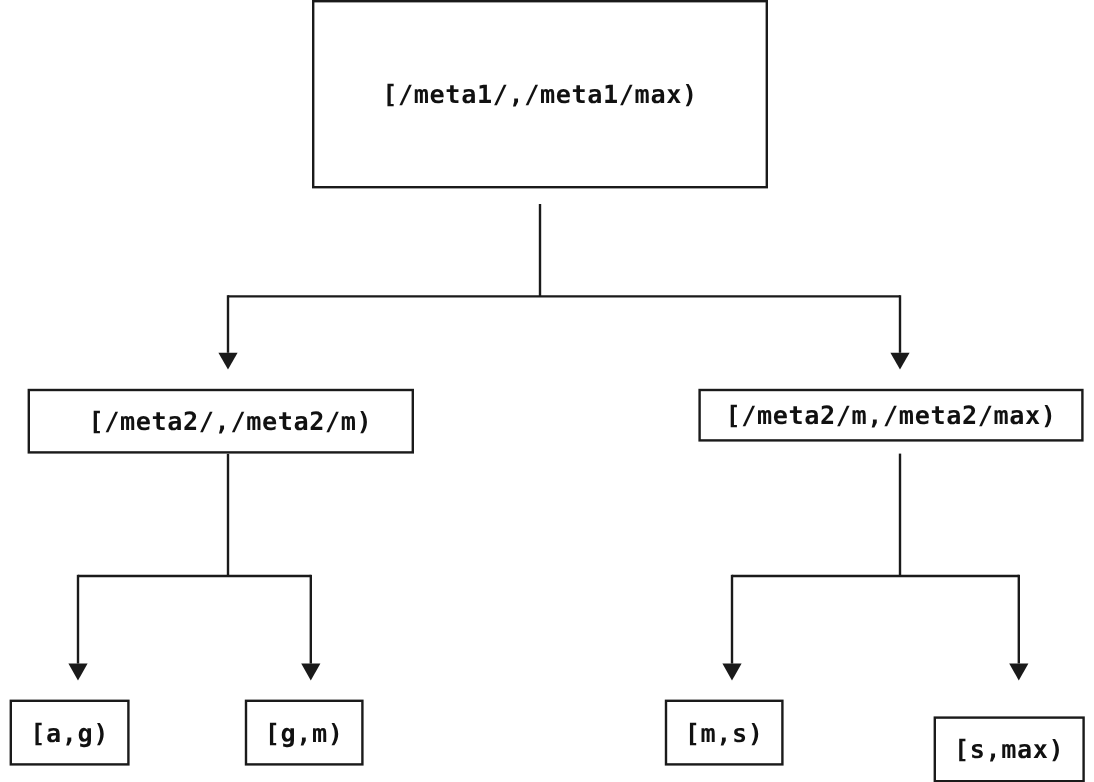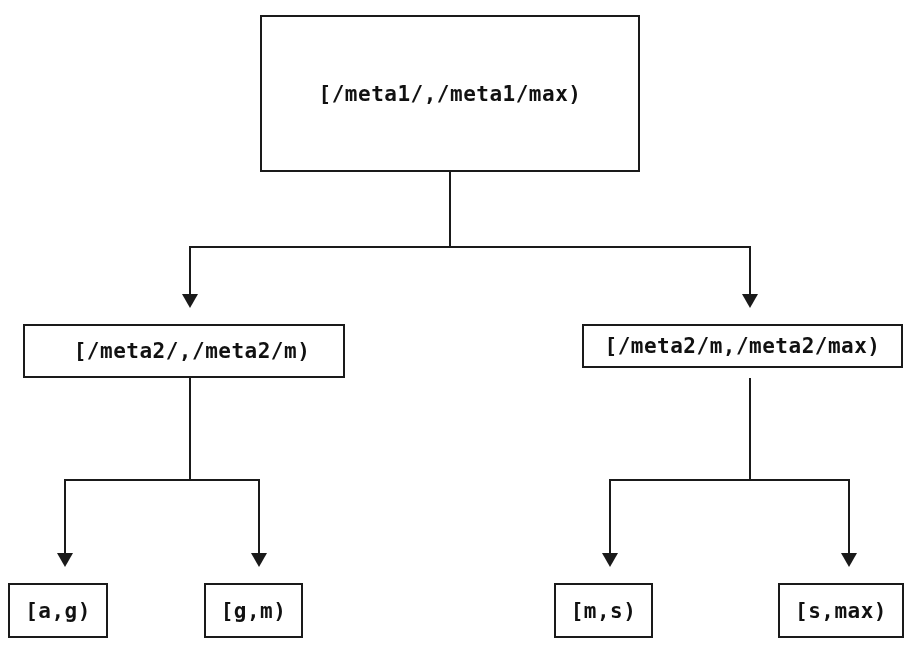--- a/index.html
+++ b/index.html
@@ -41,27 +41,27 @@
     justify-content: center;
     box-sizing: border-box;
   }
   .node .label {
     font-size: 21px;
     font-weight: 700;
     color: #111111;
     white-space: pre;
     letter-spacing: 0.5px;
   }
-  .node-root       { left: 260px; top: 15px;  width: 380px; height: 157px; }
+  .node-root       { left: 260px; top: 0;  width: 380px; height: 157px; }
   .node-meta2-low  { left: 23px;  top: 324px; width: 322px; height: 54px; padding-left: 16px; }
   .node-meta2-high { left: 582px; top: 324px; width: 321px; height: 44px; }
   .node-leaf-ag    { left: 8px;   top: 583px; width: 100px; height: 55px; }
   .node-leaf-gm    { left: 204px; top: 583px; width: 99px;  height: 55px; }
   .node-leaf-ms    { left: 554px; top: 583px; width: 99px;  height: 55px; }
-  .node-leaf-smax  { left: 778px; top: 583px; width: 126px; height: 55px; }
+  .node-leaf-smax  { left: 778px; top: 597px; width: 126px; height: 55px; }
 </style>
 </head>
 <body>
 
 <div class="canvas">
 
   <svg class="edges-svg" viewBox="0 0 912 652" xmlns="http://www.w3.org/2000/svg">
 
     <g>
       <path d="M450 170 V247"></path>

